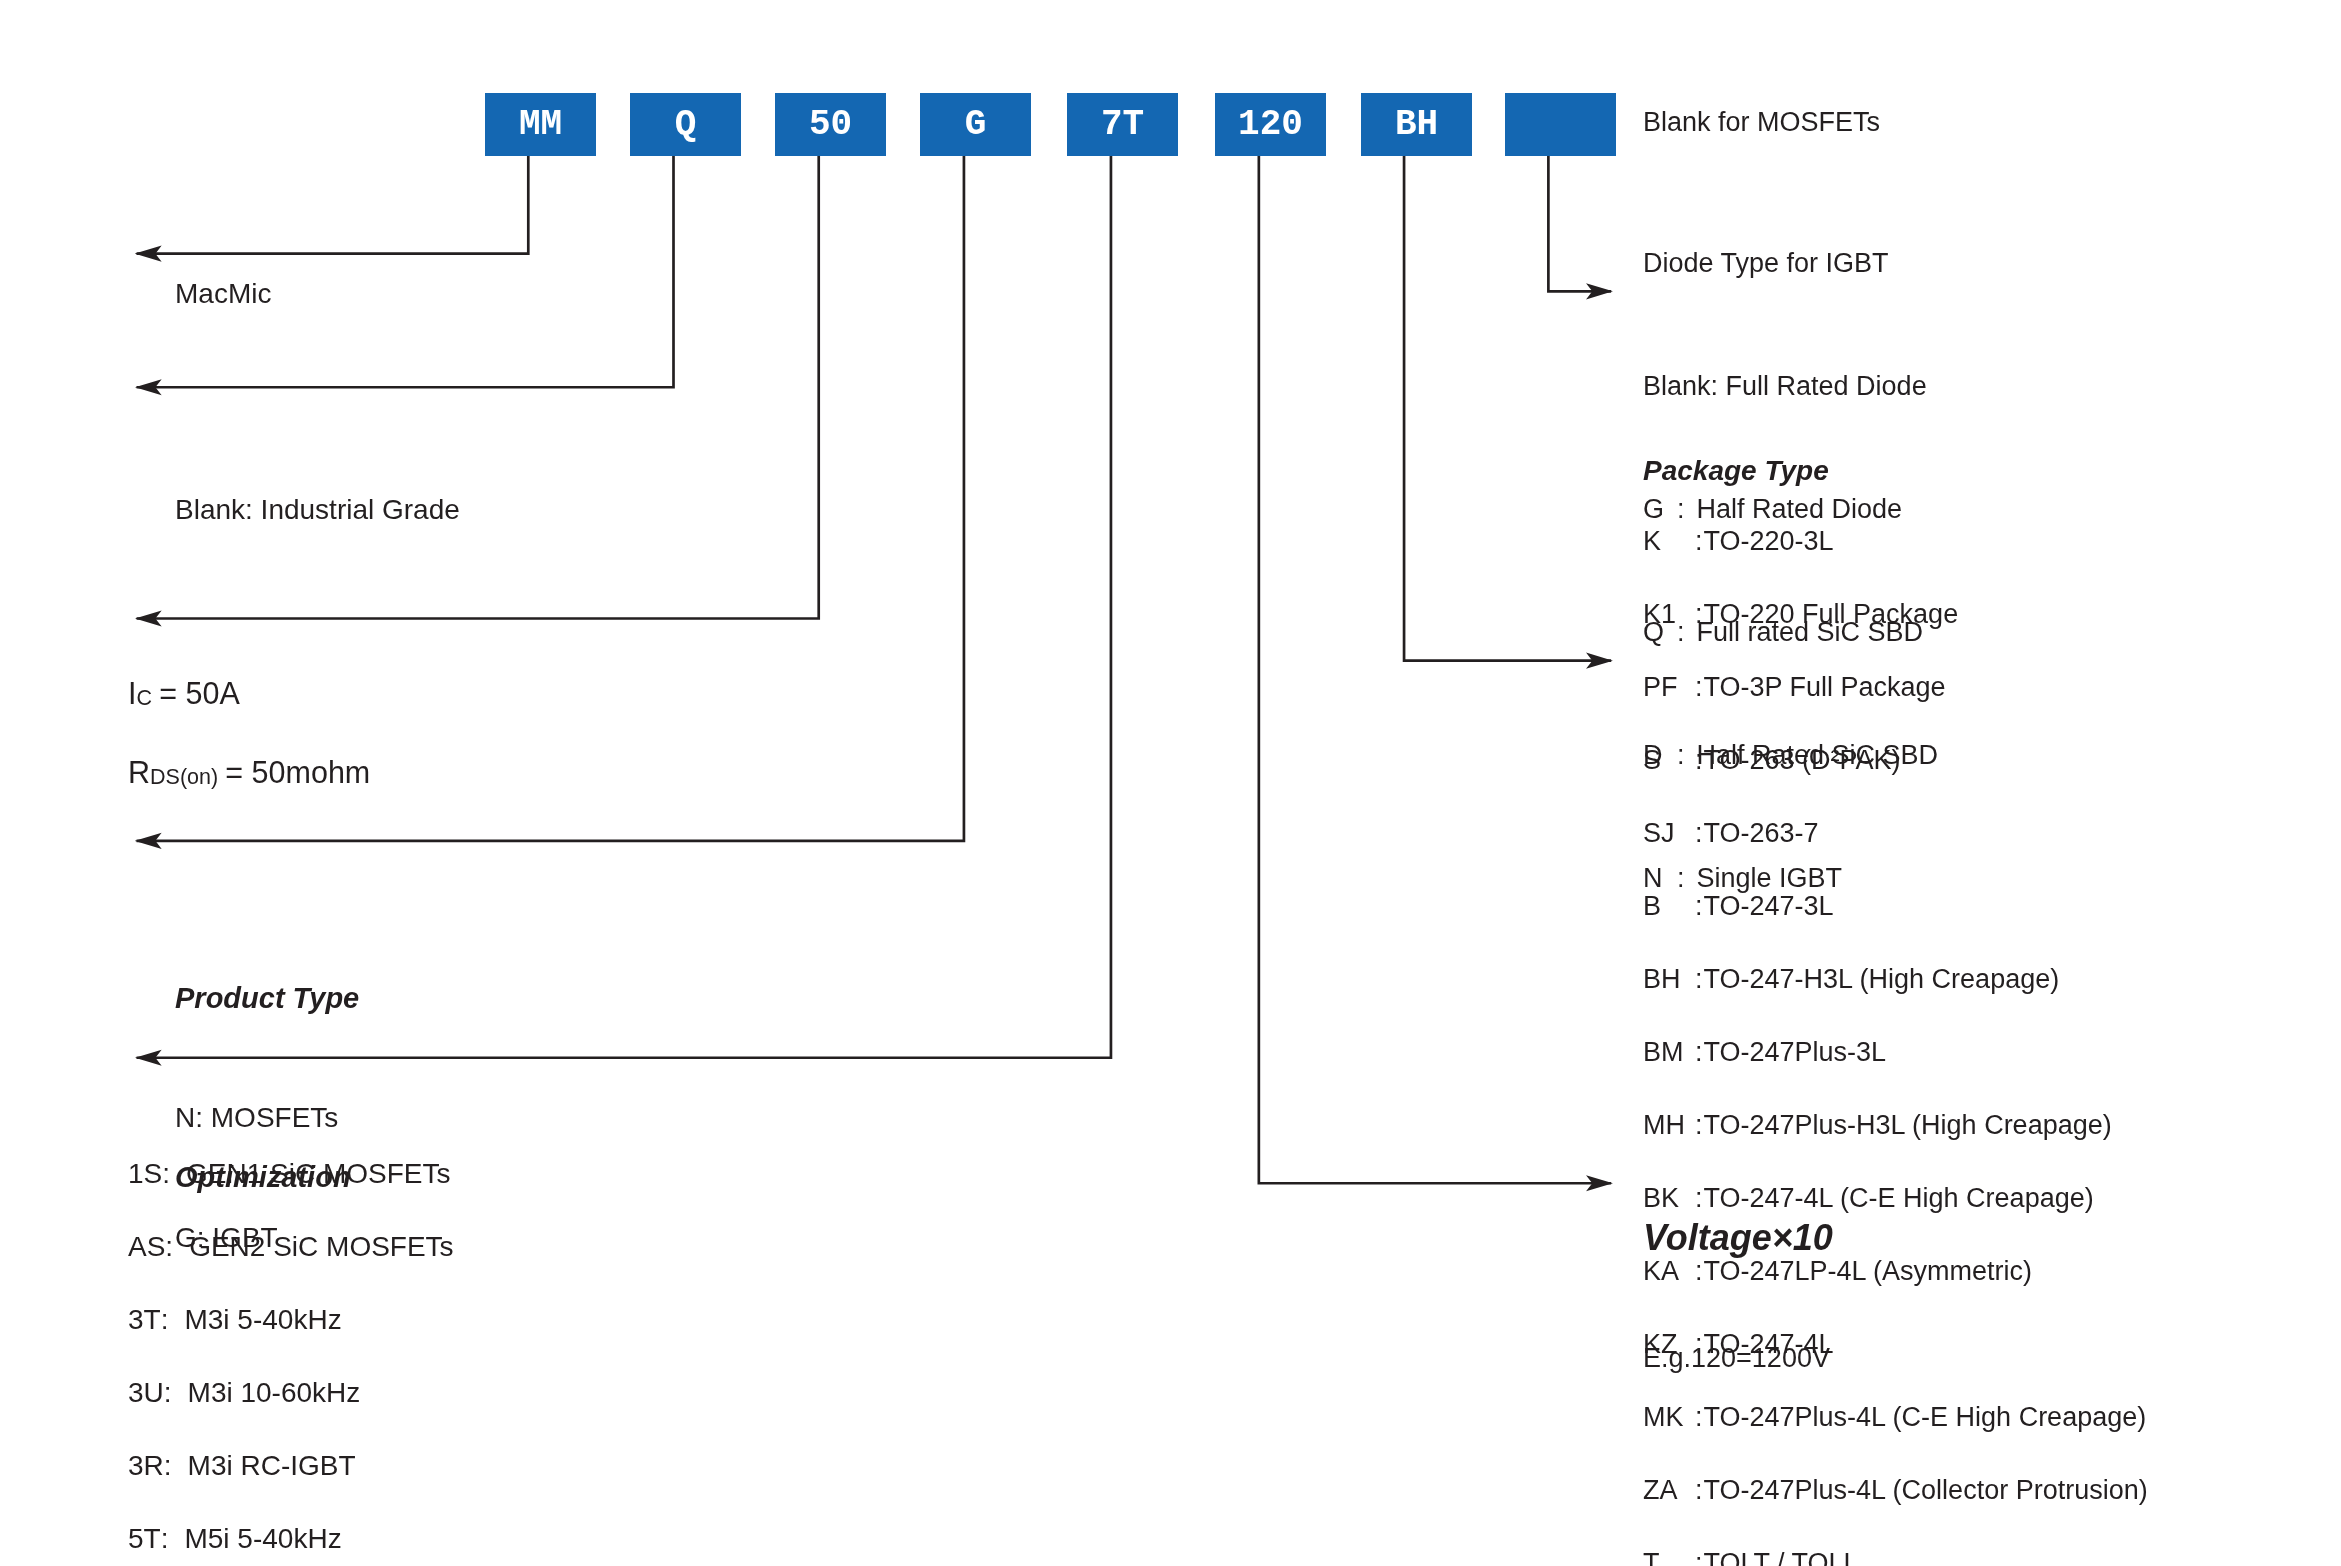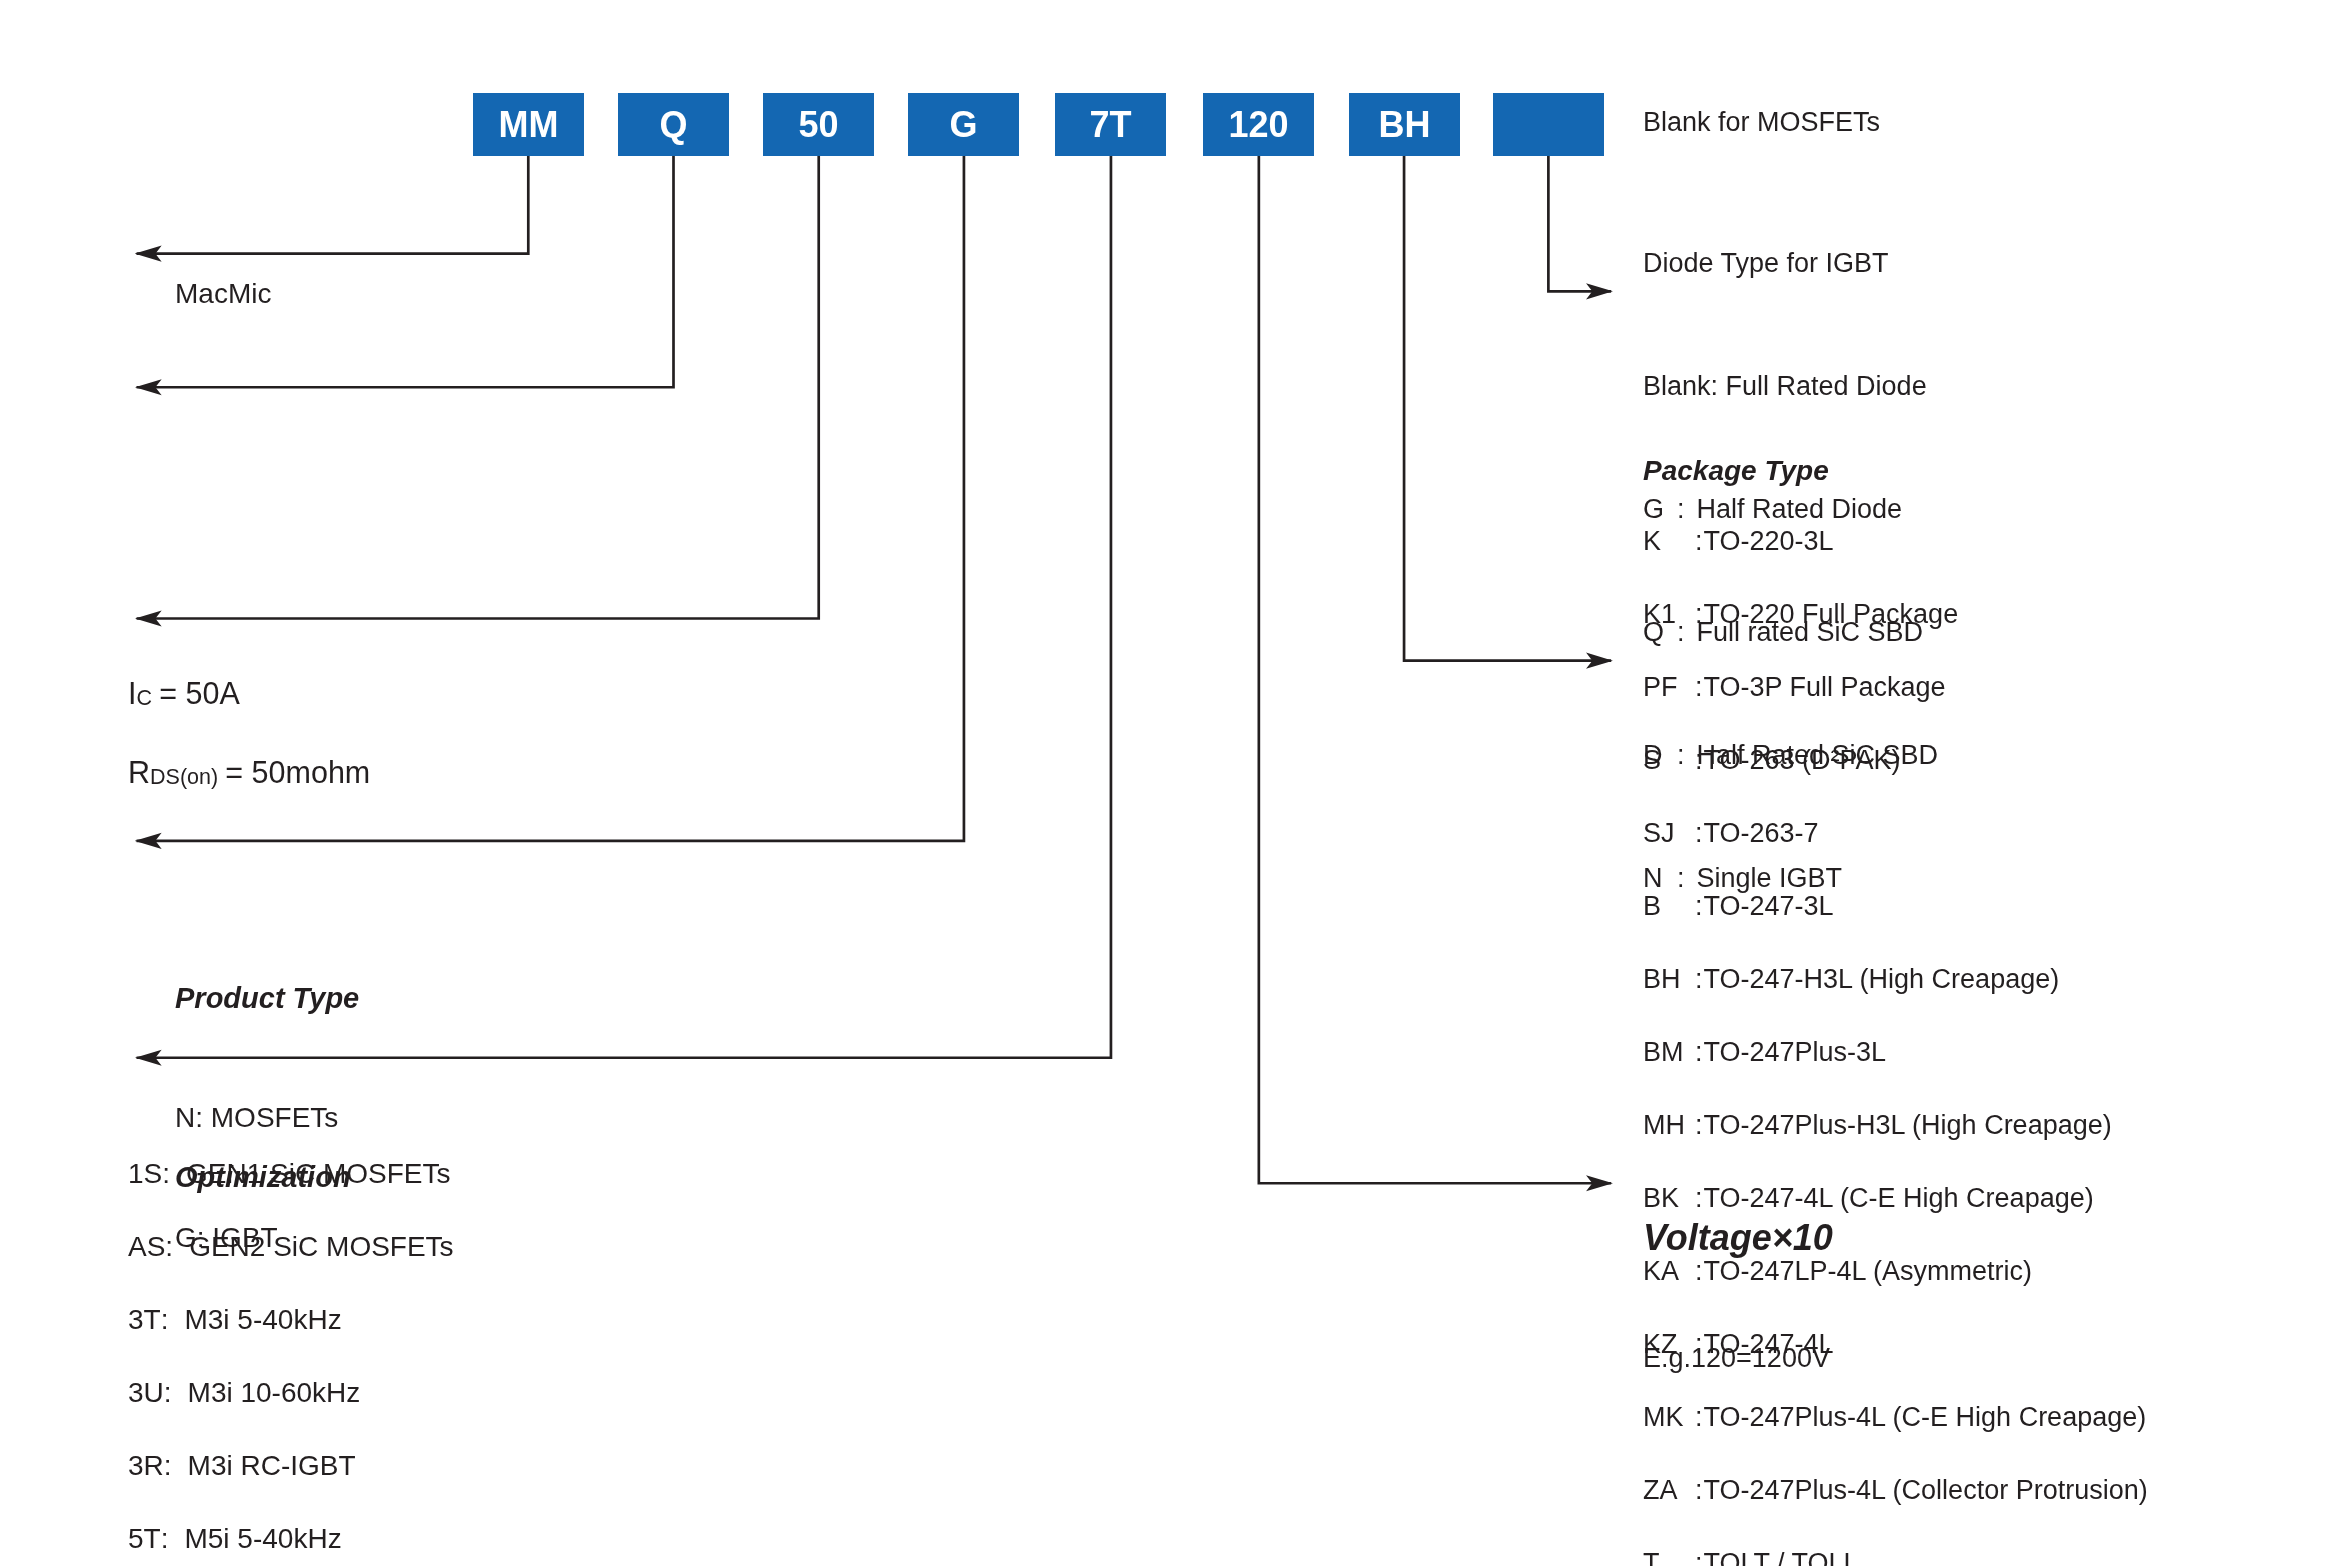--- a/index.html
+++ b/index.html
@@ -6,21 +6,21 @@
   .canvas{
     position:relative;
     width:2342px;height:1566px;
     background:#ffffff;
     font-family:"Liberation Sans", sans-serif;
     color:#231f20;
     overflow:hidden;
   }
   .lines-layer{position:absolute;left:0;top:0;width:2342px;height:1566px;}
   
-  .seg-row{position:absolute;left:0;top:93px;width:1910px;height:63px;}
+  .seg-row{position:absolute;left:12px;top:93px;width:1910px;height:63px;font-family:Liberation Mono, monospace;}
   .seg-box{
     position:absolute;top:0;width:111px;height:63px;
     background:#1467b2;
     display:flex;align-items:center;justify-content:center;
     color:#ffffff;font-size:36px;font-weight:bold;letter-spacing:0px;
   }
   
   .tblock{position:absolute;white-space:pre-wrap;}
   .left-col{font-size:28px;line-height:39px;margin-left:47px;}
   .h-bold{font-weight:bold;font-style:italic;}
@@ -89,20 +89,21 @@
         <span>BH</span>
       </div>
     <div class="seg-box" style="left:1493px">
         <span></span>
       </div>
   </div>
 
   <div class="tblock left-col" style="left:128px;top:274px">MacMic</div>
 
   <div class="tblock left-col" style="left:128px;top:412px">
+    <div>Blank: Industrial Grade</div>
   </div>
 
   <div class="tblock" style="left:128px;top:638px">
     <div class="spec-line">
       <span>I</span><sub>C</sub><span class="spec-rest">= 50A</span>
     </div>
     <div class="spec-line">
       <span>R</span><sub>DS(on)</sub><span class="spec-rest">= 50mohm</span>
     </div>
   </div>

